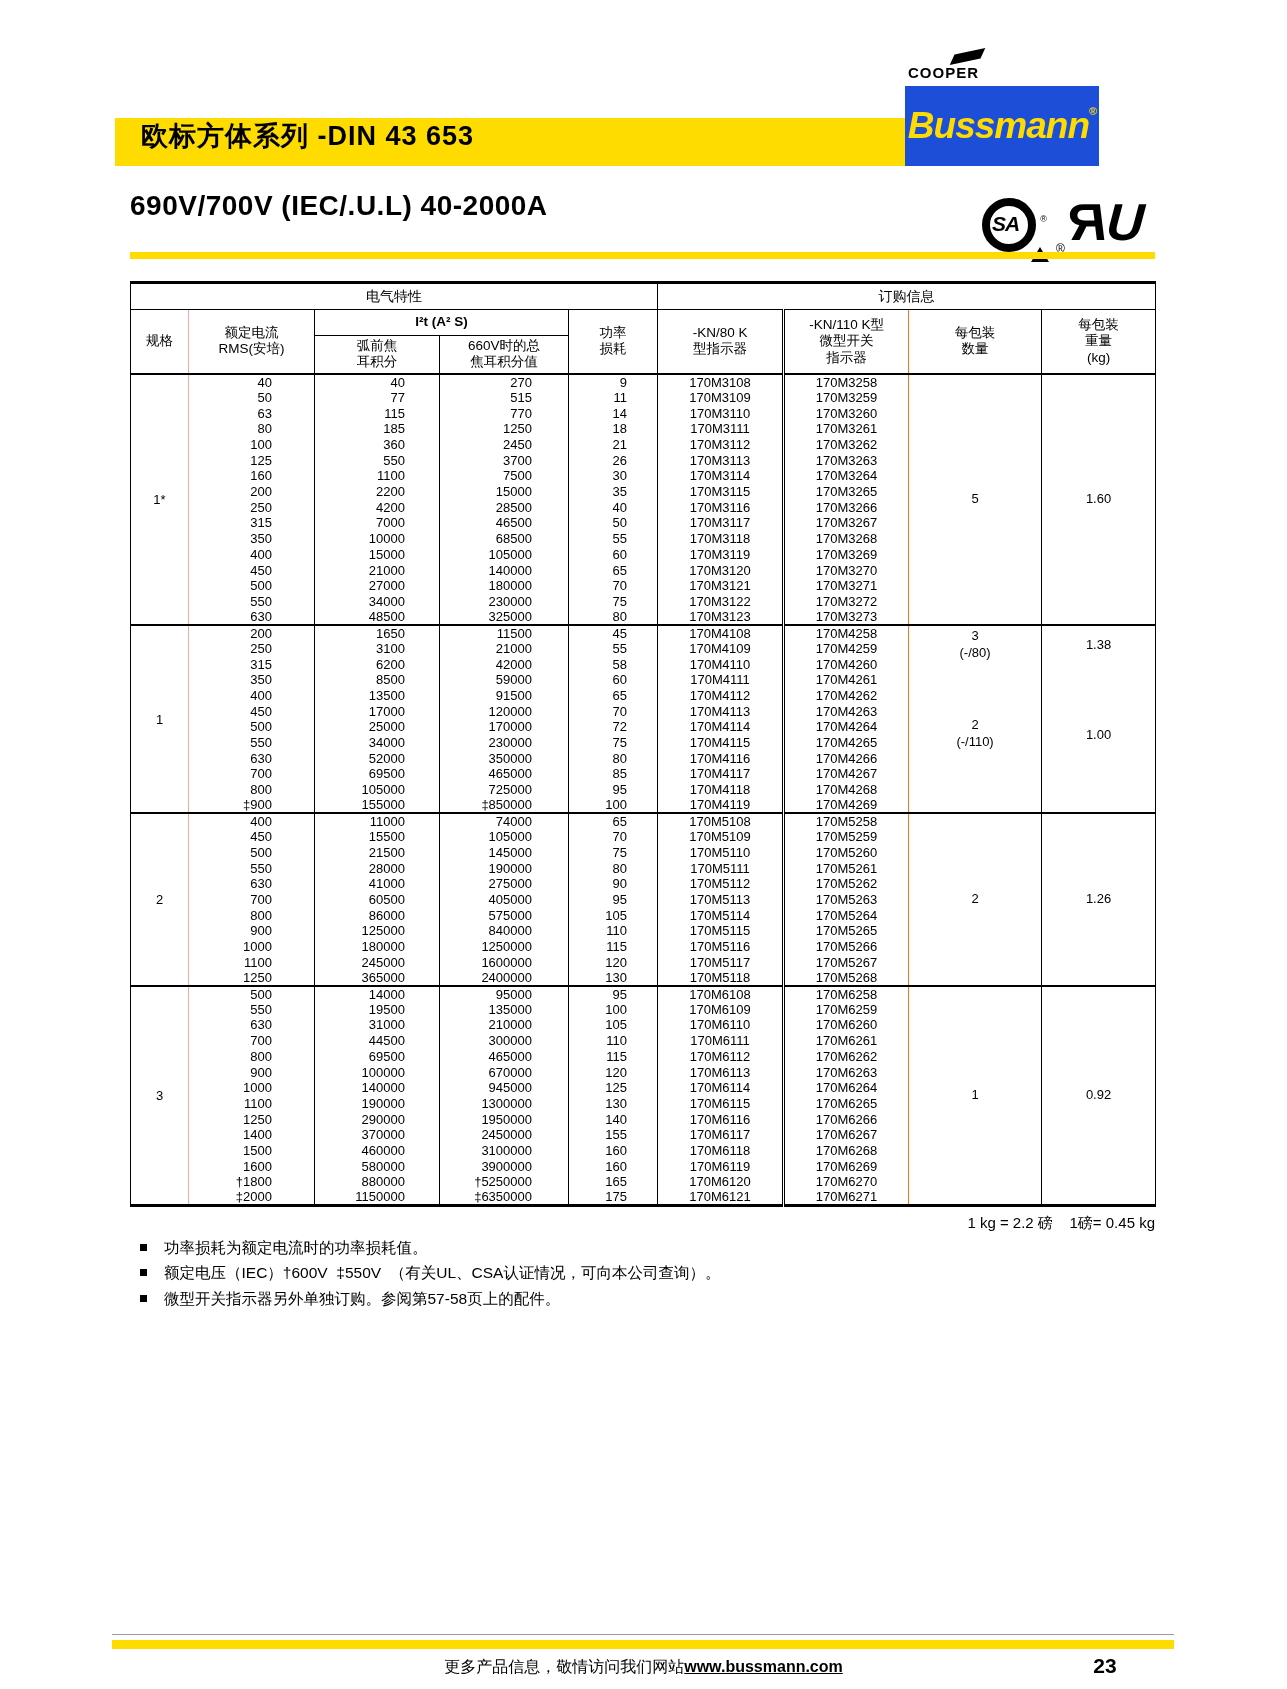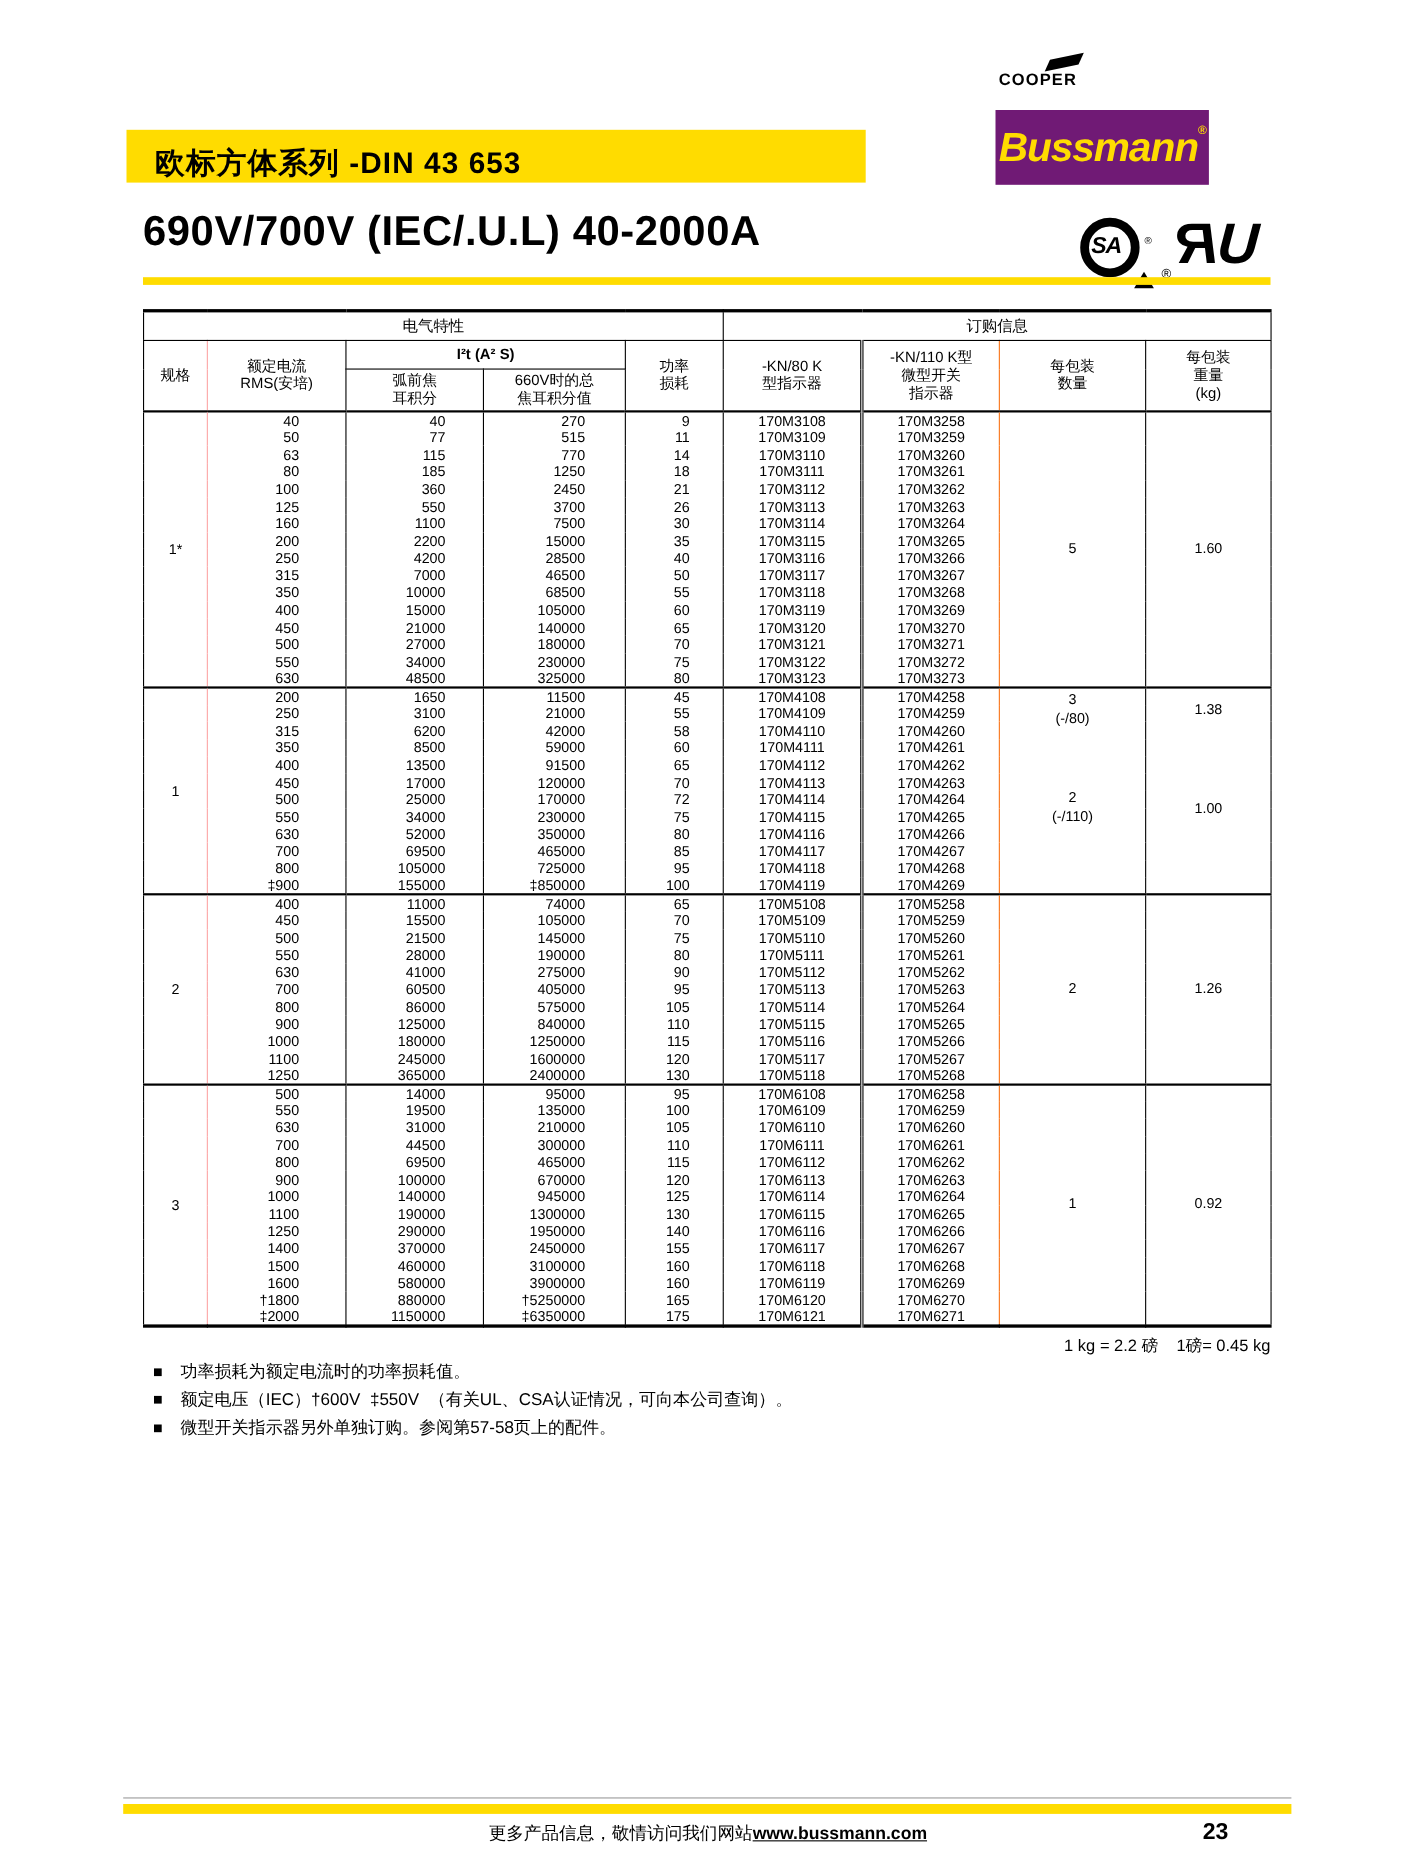--- a/index.html
+++ b/index.html
@@ -1,30 +1,30 @@
 <!DOCTYPE html>
 <html><head>
 <meta charset="utf-8">
 <style>
   *{margin:0;padding:0;box-sizing:border-box}
   html,body{background:#fff}
   body{width:1287px;height:1689px;position:relative;font-family:"Liberation Sans",sans-serif;color:#000;overflow:hidden}
   .abs{position:absolute}
 
   
-  .series-bar{left:115px;top:118px;width:672px;height:48px;background:#FFDC00;display:flex;align-items:flex-end}
+  .series-bar{left:115px;top:118px;width:790px;height:48px;background:#FFDC00;display:flex;align-items:flex-start}
   .series-bar span{font-size:27px;font-weight:bold;padding-left:26px;letter-spacing:1px}
-  .buss-box{left:905px;top:100px;width:194px;height:68px;background:#701a75;display:flex;align-items:center;justify-content:center}
+  .buss-box{left:905px;top:86px;width:194px;height:80px;background:#1d4ed8;display:flex;align-items:center;justify-content:center}
   .buss-word{color:#FFDC00;font-weight:bold;font-style:italic;font-size:37px;letter-spacing:-1px}
   .buss-reg{color:#FFDC00;font-size:11px;vertical-align:top;font-style:normal}
   .cooper{left:908px;top:64px;font-size:15px;font-weight:bold;letter-spacing:1px}
   .cooper-flag{position:absolute;left:46px;top:-13px;width:27px;height:11px;background:#000;transform:skewX(-35deg) rotate(-14deg)}
 
   
-  .page-title{left:130px;top:190px;font-size:38px;font-weight:bold;letter-spacing:.5px}
+  .page-title{left:130px;top:190px;font-size:28px;font-weight:bold;letter-spacing:.5px}
   .csa{left:982px;top:198px;width:58px;height:58px}
   .csa-ring{position:absolute;left:0;top:0;width:54px;height:54px;border:8px solid #000;border-radius:50%}
   .csa-ltrs{position:absolute;left:10px;top:14px;font-size:21px;font-weight:900;font-style:italic;letter-spacing:-1px}
   .csa-reg{position:absolute;right:-7px;top:16px;font-size:9px}
   .csa-tri{position:absolute;right:-9px;bottom:-6px;width:0;height:0;border-left:9px solid transparent;border-right:9px solid transparent;border-bottom:15px solid #000}
   .ru{left:1056px;top:192px;width:110px;height:66px}
   .ru-mark{position:absolute;left:16px;top:0;font-size:52px;font-weight:900;font-style:italic;letter-spacing:-3px;transform:skewX(-4deg)}
   .ru-r{display:inline-block;transform:scaleX(-1)}
   .ru-reg{position:absolute;left:0;bottom:2px;font-size:12px}
   .yellow-rule{left:130px;top:252px;width:1025px;height:7px;background:#FFDC00}

